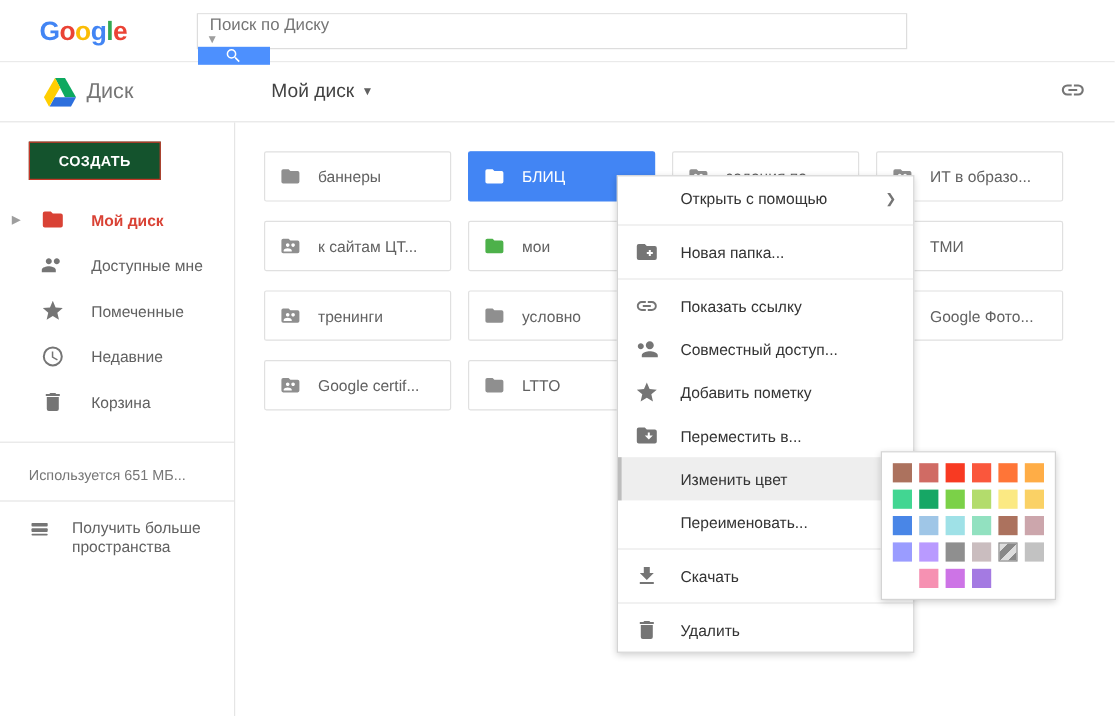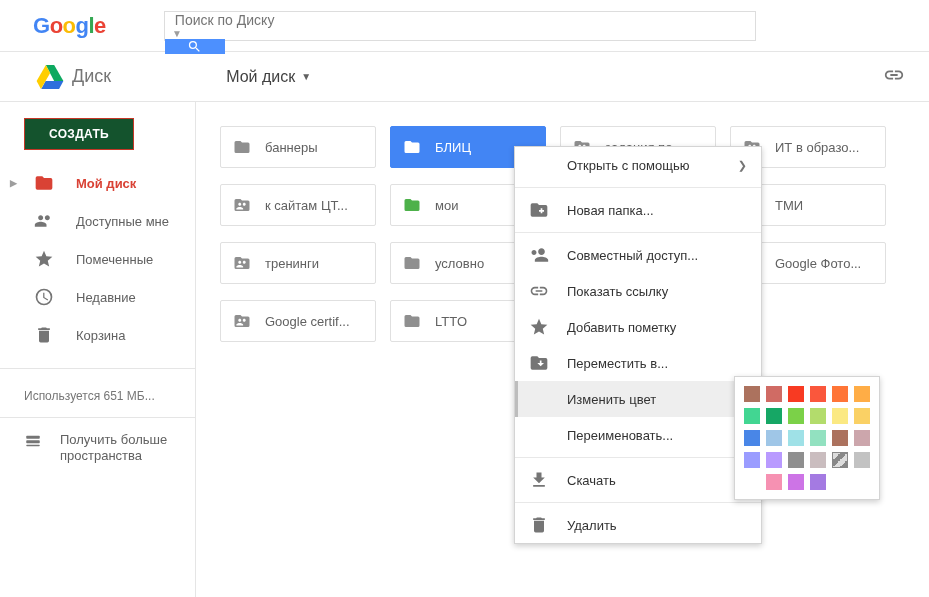--- a/index.html
+++ b/index.html
@@ -283,32 +283,32 @@
             <svg viewBox="0 0 24 24" width="20" height="20" fill="#757575">
               <path d="M20 6h-8l-2-2H4a2 2 0 00-2 2v12a2 2 0 002 2h16a2 2 0 002-2V8a2 2 0 00-2-2zm-2 8h-2v2h-2v-2h-2v-2h2v-2h2v2h2v2z"></path>
             </svg>
           </span>
           <span>Новая папка...</span>
         </div>
       <div class="ctx-sep"></div>
       <div class="ctx-item">
           <span class="cic">
             <svg viewBox="0 0 24 24" width="20" height="20" fill="#757575">
+              <path d="M3.9 12c0-1.71 1.39-3.1 3.1-3.1h4V7H7a5 5 0 000 10h4v-1.9H7c-1.71 0-3.1-1.39-3.1-3.1zM8 13h8v-2H8v2zm9-6h-4v1.9h4c1.71 0 3.1 1.39 3.1 3.1s-1.39 3.1-3.1 3.1h-4V17h4a5 5 0 000-10z"></path>
+            </svg>
+          </span>
+          <span>Показать ссылку</span>
+        </div>
+      <div class="ctx-item">
+          <span class="cic">
+            <svg viewBox="0 0 24 24" width="20" height="20" fill="#757575">
               <path d="M15 12c2.21 0 4-1.79 4-4s-1.79-4-4-4-4 1.79-4 4 1.79 4 4 4zm-9 0c1.66 0 3-1.34 3-3S7.66 6 6 6 3 7.34 3 9s1.34 3 3 3zm9 2c-2.67 0-8 1.34-8 4v2h16v-2c0-2.66-5.33-4-8-4z"></path>
             </svg>
           </span>
           <span>Совместный доступ...</span>
-        </div>
-      <div class="ctx-item">
-          <span class="cic">
-            <svg viewBox="0 0 24 24" width="20" height="20" fill="#757575">
-              <path d="M3.9 12c0-1.71 1.39-3.1 3.1-3.1h4V7H7a5 5 0 000 10h4v-1.9H7c-1.71 0-3.1-1.39-3.1-3.1zM8 13h8v-2H8v2zm9-6h-4v1.9h4c1.71 0 3.1 1.39 3.1 3.1s-1.39 3.1-3.1 3.1h-4V17h4a5 5 0 000-10z"></path>
-            </svg>
-          </span>
-          <span>Показать ссылку</span>
         </div>
       <div class="ctx-item">
           <span class="cic">
             <svg viewBox="0 0 24 24" width="20" height="20" fill="#757575">
               <path d="M12 17.27L18.18 21l-1.64-7.03L22 9.24l-7.19-.61L12 2 9.19 8.63 2 9.24l5.46 4.73L5.82 21z"></path>
             </svg>
           </span>
           <span>Добавить пометку</span>
         </div>
       <div class="ctx-item">

